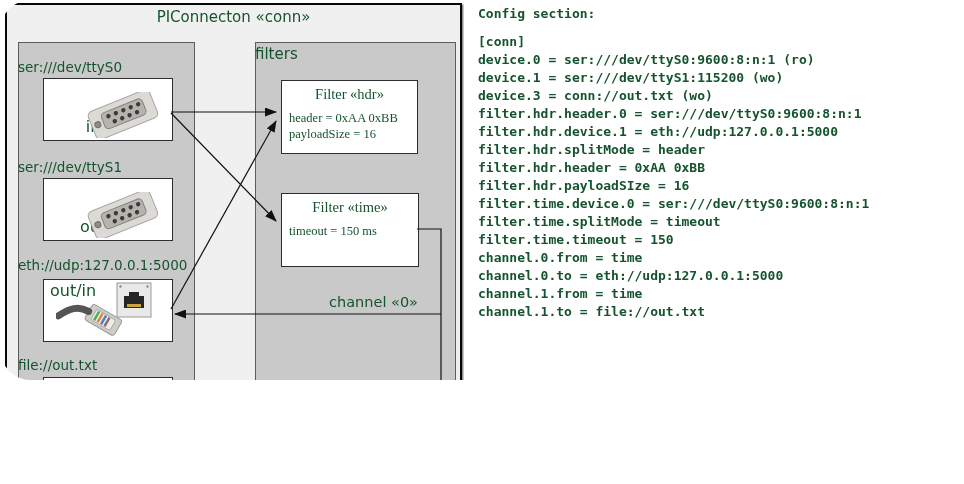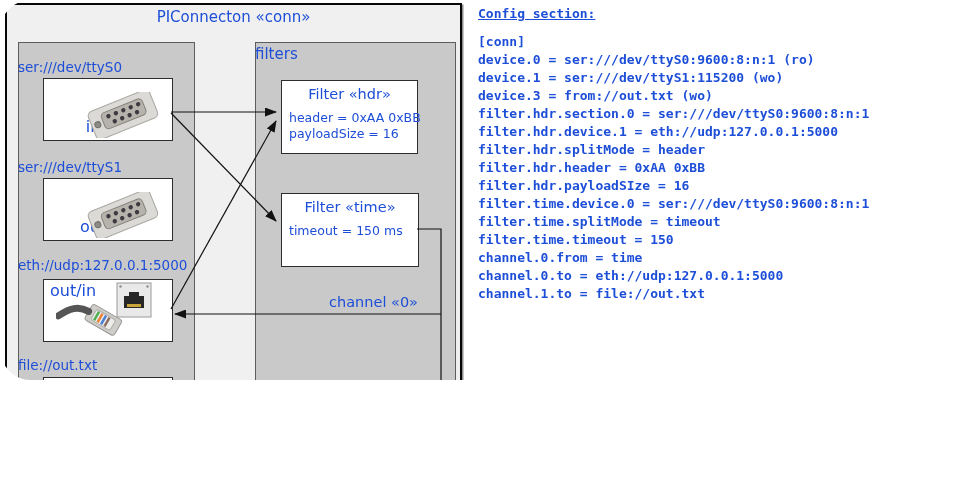--- a/index.html
+++ b/index.html
@@ -1,49 +1,49 @@
 <!DOCTYPE html>
 <html><head>
 <meta charset="utf-8">
 <style>
   html,body{margin:0;padding:0;background:#fff;}
   .stage{position:relative;width:964px;height:380px;background:#fff;
-         font-family:"DejaVu Sans",sans-serif;color:#1d4ed8;overflow:hidden;border-radius:31px;}
+         font-family:"DejaVu Sans",sans-serif;color:#14532d;overflow:hidden;border-radius:31px;}
   .abs{position:absolute;}
 
   
   .outer-frame{left:5px;top:3px;width:453px;height:466px;background:#f0f0f0;
                border:2.5px solid #070707;box-shadow:1.5px 1.5px 0 #8e8e8e;}
   .diagram-title{left:7px;top:8px;width:453px;text-align:center;font-size:15px;}
 
   .panel{background:#c9c9c9;border:1px solid #5d5d5d;}
   .devices-panel{left:18px;top:42px;width:175px;height:420px;}
   .filters-panel{left:255px;top:42px;width:199px;height:420px;}
   .filters-label{left:255px;top:45px;width:199px;font-size:15px;}
 
   .dev-label{left:18px;width:175px;font-size:13.5px;white-space:nowrap;}
   .dev-box{left:43px;width:128px;height:61px;background:#fff;border:1px solid #2d2d2d;}
   .dir-label{position:absolute;top:3px;left:0;right:0;text-align:center;font-size:16px;line-height:17px;}
   .dir-shift{transform:translateX(-15px);margin-top:36px;}
   .dir-left{text-align:left;left:6px;right:auto;top:2px;}
 
-  .filter-box{width:135px;height:72px;background:#fff;border:1px solid #2d2d2d;}
+  .filter-box{width:135px;height:72px;background:#fff;border:1px solid #2d2d2d;font-family:Liberation Serif, serif;}
   .filter-title{position:absolute;top:5px;left:0;right:0;text-align:center;font-size:14.5px;}
   .filter-attrs{position:absolute;top:29px;left:7px;right:2px;font-size:12.5px;line-height:16px;white-space:nowrap;}
 
   .channel-label{width:138px;text-align:right;font-size:14.5px;white-space:nowrap;}
 
   .wires{left:0;top:0;width:470px;height:484px;pointer-events:none;}
 
   .bottom-tick{left:231px;top:472px;width:3px;height:9px;background:#0a0a0a;}
 
   
   .config{left:478px;top:0;width:486px;}
   .config-title{position:absolute;left:0;top:6px;font-family:"DejaVu Sans Mono",monospace;
-                font-size:13px;font-weight:bold;text-decoration:underline;}
+                font-size:13px;font-weight:bold;}
   .config-lines{position:absolute;left:0;top:33px;}
   .config-line{font-family:"DejaVu Sans Mono",monospace;font-size:13px;font-weight:bold;
                line-height:18px;white-space:pre;}
 
   .icon-svg{position:absolute;}
 </style>
 </head>
 <body>
 
 <div class="stage">
@@ -173,28 +173,29 @@
   </svg>
 
   <div class="abs bottom-tick"></div>
 
   <div class="abs config">
     <div class="config-title">Config section:</div>
     <div class="config-lines">
       <div class="config-line">[conn]</div>
       <div class="config-line">device.0 = ser:///dev/ttyS0:9600:8:n:1 (ro)</div>
       <div class="config-line">device.1 = ser:///dev/ttyS1:115200 (wo)</div>
-      <div class="config-line">device.3 = from://out.txt (wo)</div>
-      <div class="config-line">filter.hdr.section.0 = ser:///dev/ttyS0:9600:8:n:1</div>
+      <div class="config-line">device.3 = conn://out.txt (wo)</div>
+      <div class="config-line">filter.hdr.header.0 = ser:///dev/ttyS0:9600:8:n:1</div>
       <div class="config-line">filter.hdr.device.1 = eth://udp:127.0.0.1:5000</div>
       <div class="config-line">filter.hdr.splitMode = header</div>
       <div class="config-line">filter.hdr.header = 0xAA 0xBB</div>
       <div class="config-line">filter.hdr.payloadSIze = 16</div>
       <div class="config-line">filter.time.device.0 = ser:///dev/ttyS0:9600:8:n:1</div>
       <div class="config-line">filter.time.splitMode = timeout</div>
       <div class="config-line">filter.time.timeout = 150</div>
       <div class="config-line">channel.0.from = time</div>
       <div class="config-line">channel.0.to = eth://udp:127.0.0.1:5000</div>
+      <div class="config-line">channel.1.from = time</div>
       <div class="config-line">channel.1.to = file://out.txt</div>
     </div>
   </div>
 
 </div>
 
 </body></html>

